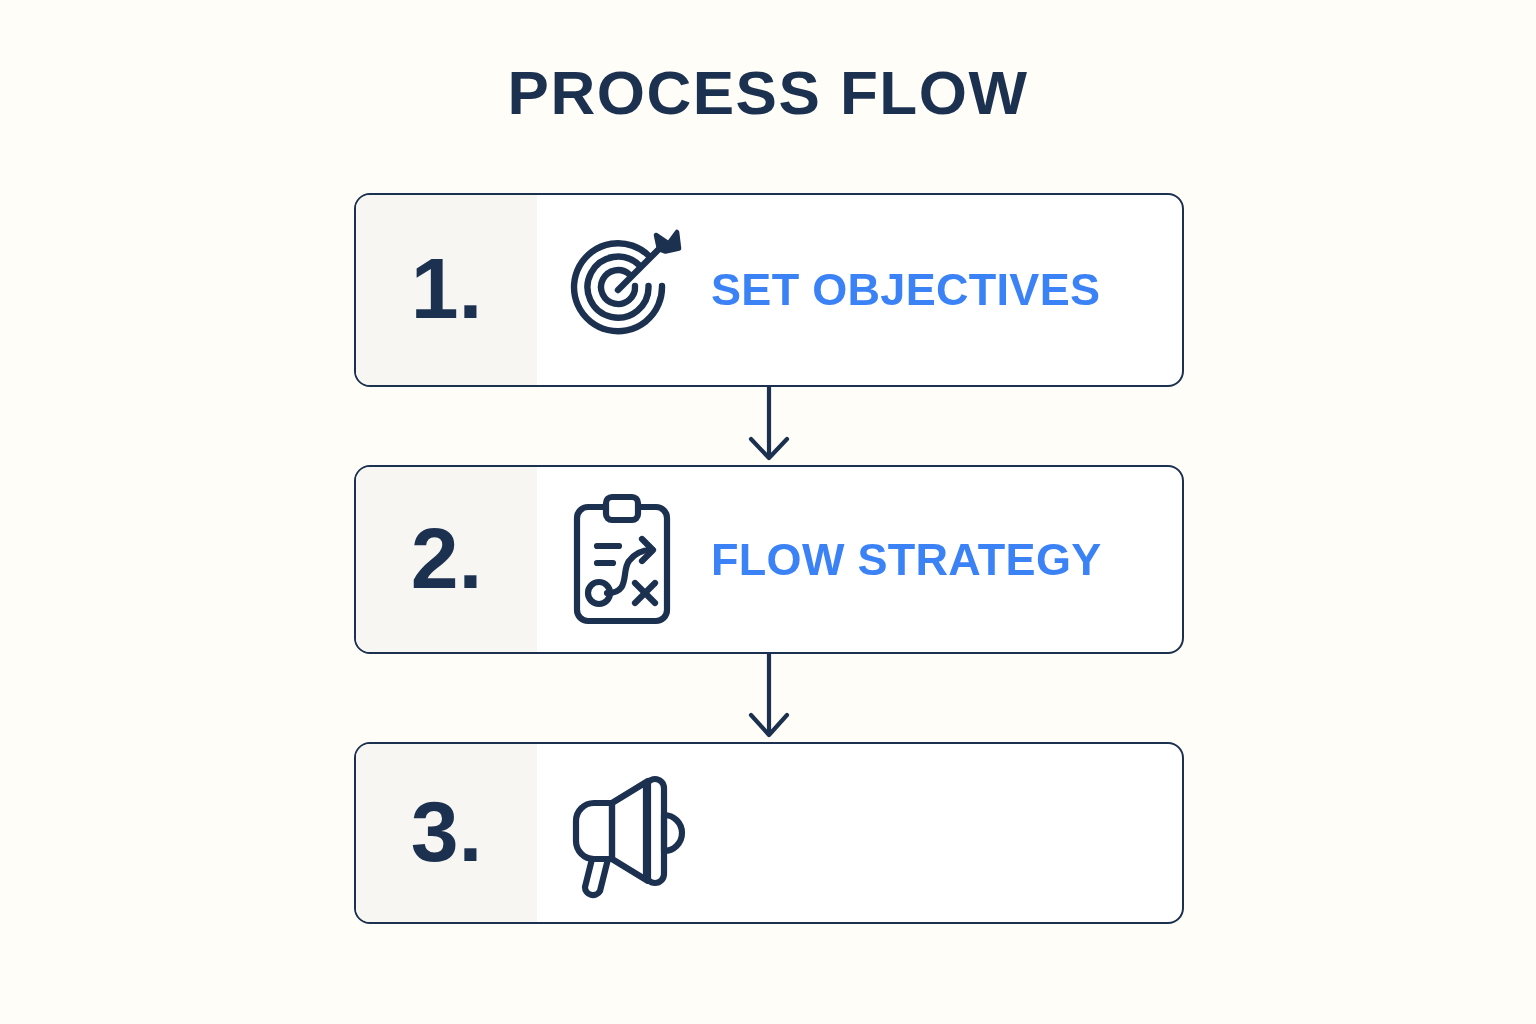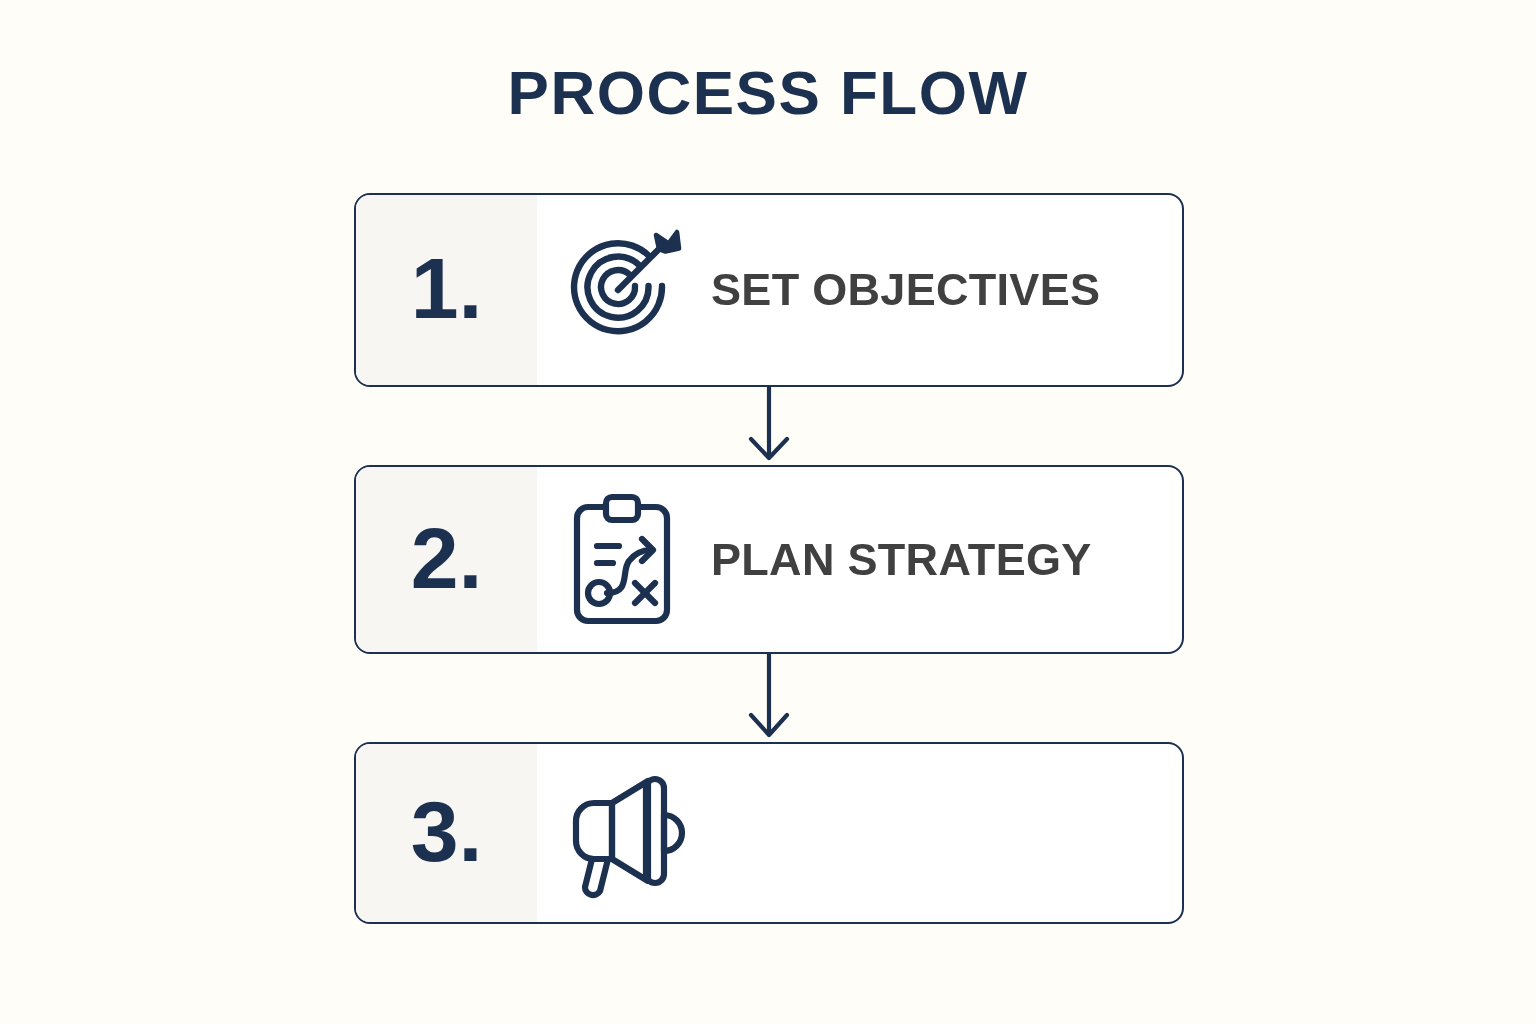--- a/index.html
+++ b/index.html
@@ -94,21 +94,21 @@
   }
   .step-icon svg { display: block; }
 
   .step-label {
     position: relative;
     z-index: 2;
     flex: 1 1 auto;
     font-size: 45px;
     font-weight: 700;
     letter-spacing: 0.3px;
-    color: #404040;
+    color: #3b82f6;
     line-height: 1.14;
     padding-left: 4px;
     white-space: pre-line;
   }
 
   
   .connector {
     position: relative;
     width: 830px;
     display: flex;
@@ -176,21 +176,21 @@
 
           <path d="M79 46 L90 57 L79 68"></path>
 
           <circle cx="36" cy="100" r="11"></circle>
 
           <path d="M72 90 L92 110"></path>
           <path d="M92 90 L72 110"></path>
         </svg>
       </div>
 
-      <div class="step-label">PLAN STRATEGY</div>
+      <div class="step-label">FLOW STRATEGY</div>
     </div>
 
     <div class="connector c2">
       <svg width="60" height="88" viewBox="0 0 60 88" fill="none" stroke="#1c3050" stroke-width="4.2" stroke-linecap="round" stroke-linejoin="round">
         <path d="M30 0 L30 80"></path>
         <path d="M12 61 L30 81 L48 61"></path>
       </svg>
     </div>
 
     <div class="step-card h3">

